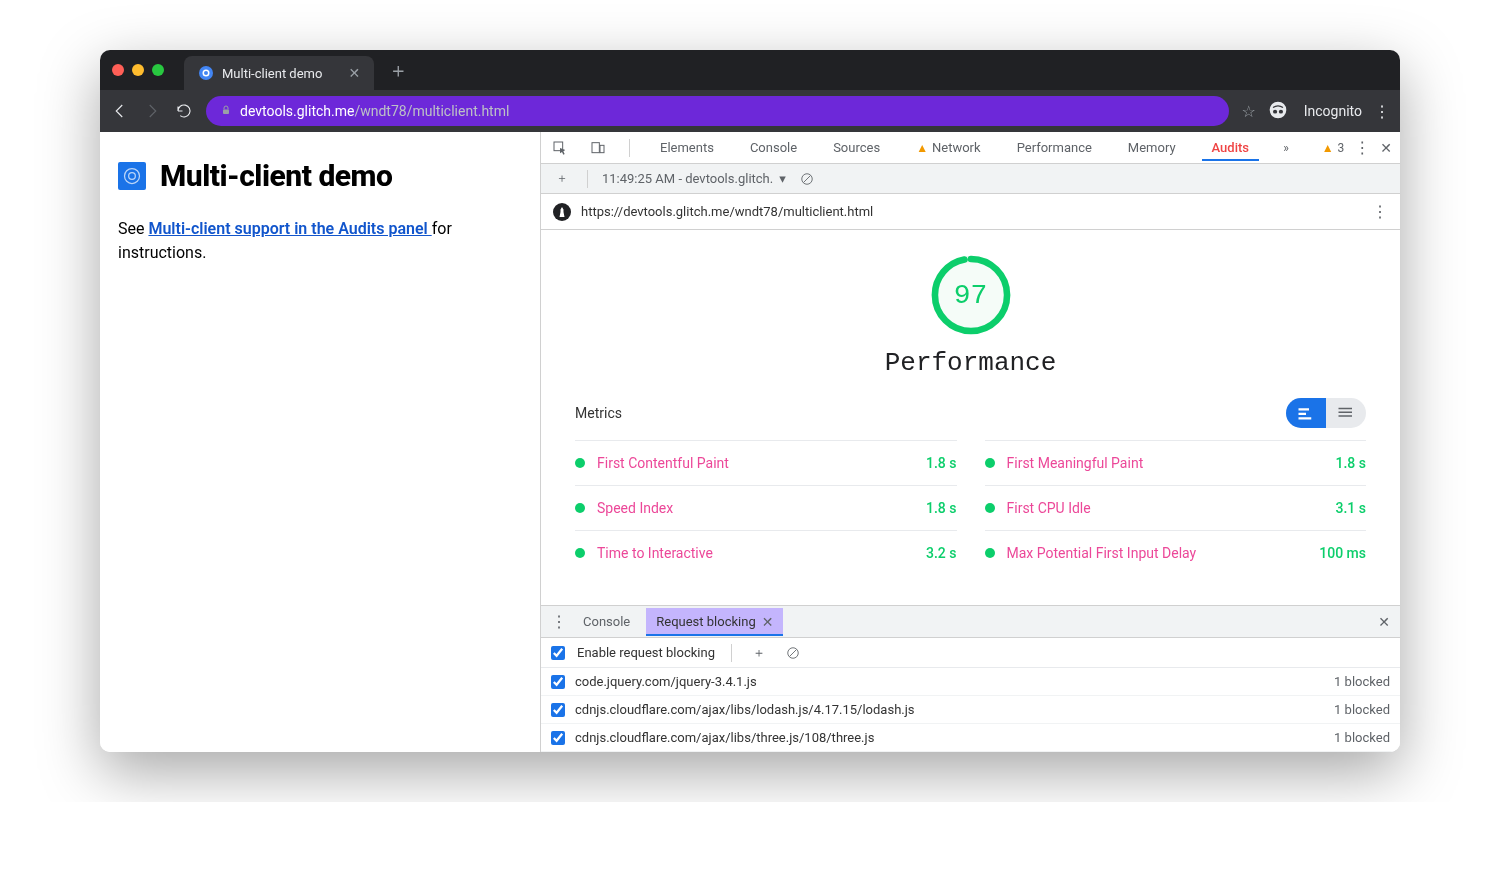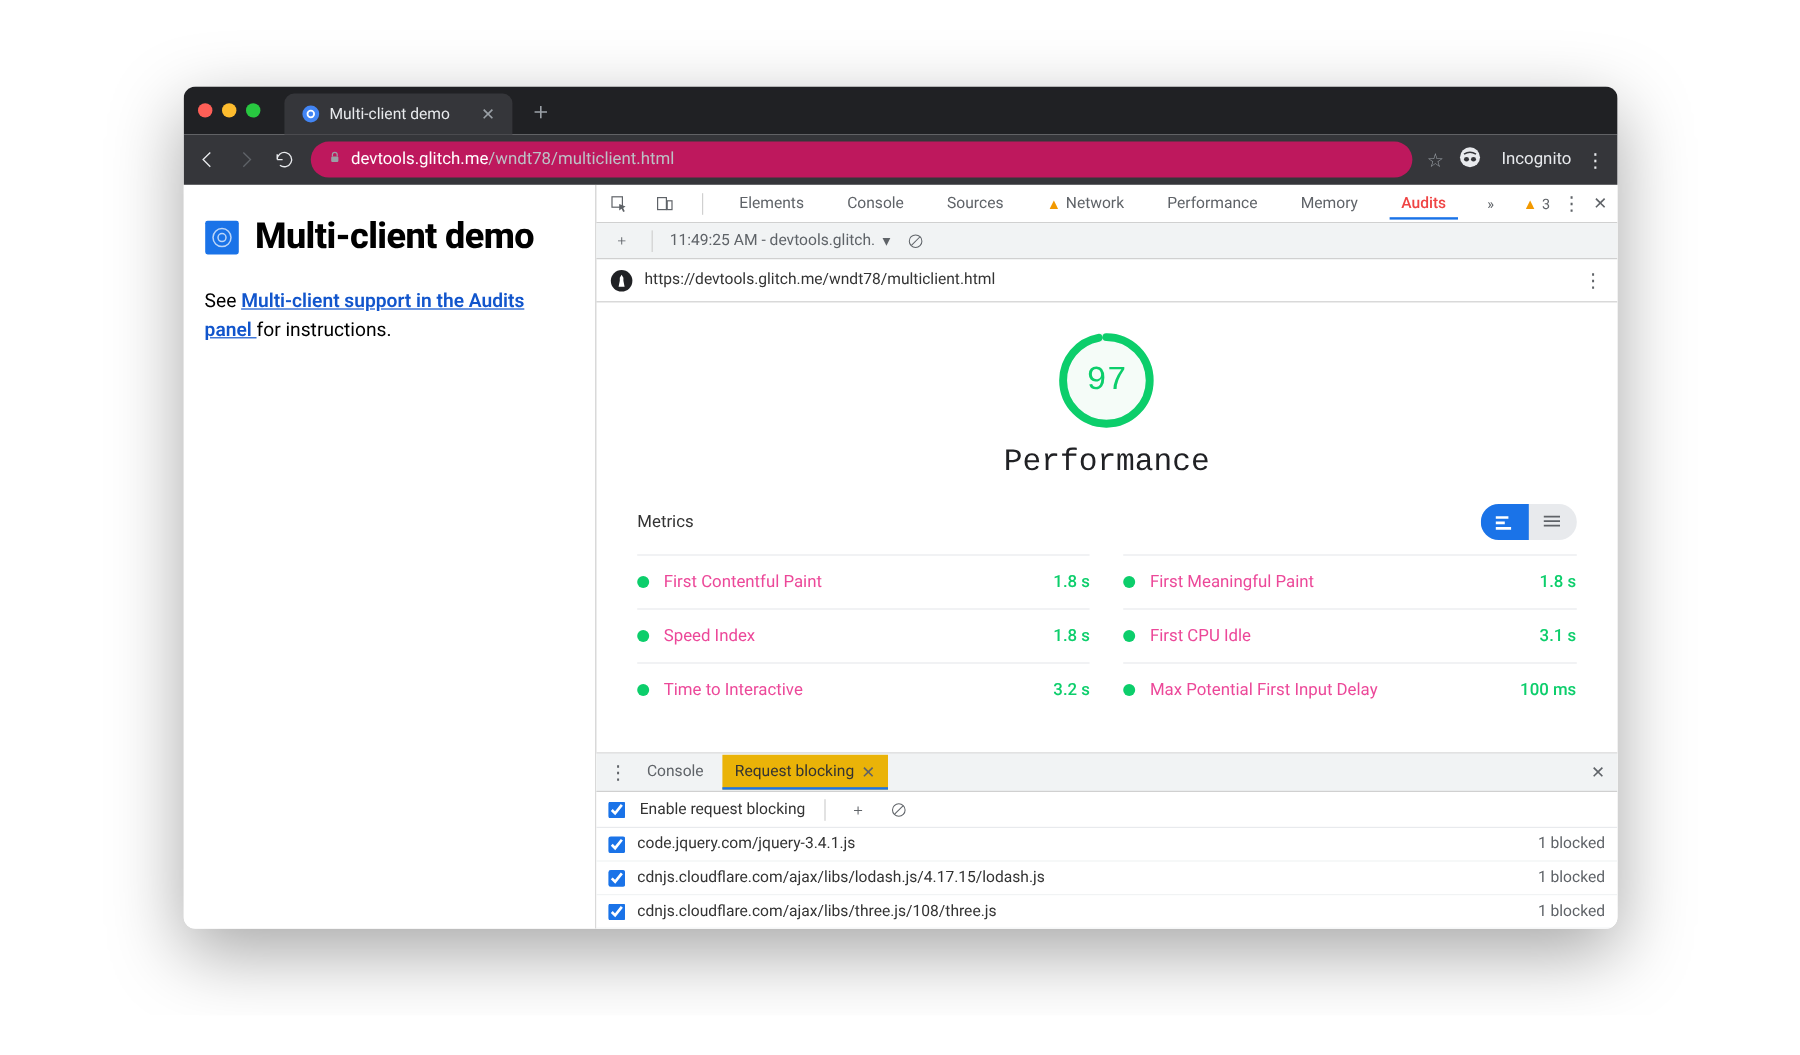--- a/index.html
+++ b/index.html
@@ -1,28 +1,28 @@
 <!DOCTYPE html>
 <html><head>
 <meta charset="utf-8">
 <style>
   * { box-sizing: border-box; margin: 0; padding: 0; }
   body { font-family: -apple-system, BlinkMacSystemFont, "Segoe UI", Roboto, sans-serif; background: #fff; }
-  .window { width: 1195px; height: 702px; margin: 72px auto; border-radius: 10px; overflow: hidden; box-shadow: 0 20px 60px rgba(0,0,0,0.35); background: #fff; display: flex; flex-direction: column; }
+  .window { width: 1300px; height: 702px; margin: 50px auto; border-radius: 10px; overflow: hidden; box-shadow: 0 20px 60px rgba(0,0,0,0.35); background: #fff; display: flex; flex-direction: column; }
   .titlebar { background: #202124; height: 40px; display: flex; align-items: center; padding: 0 12px; }
   .traffic { display: flex; gap: 8px; margin-right: 20px; }
   .dot { width: 12px; height: 12px; border-radius: 50%; }
   .dot.red { background: #ff5f57; } .dot.yellow { background: #febc2e; } .dot.green { background: #28c840; }
   .tab { display: flex; align-items: center; gap: 8px; background: #35363a; color: #e8eaed; height: 34px; padding: 0 14px; border-radius: 8px 8px 0 0; font-size: 13px; align-self: flex-end; }
   .tab-favicon { width: 16px; height: 16px; display:inline-block; }
   .tab-close { margin-left: 18px; font-size: 14px; color: #9aa0a6; cursor:pointer; }
   .newtab { color: #9aa0a6; font-size: 20px; margin-left: 14px; cursor:pointer; }
   .toolbar { background: #35363a; height: 42px; display: flex; align-items: center; padding: 0 10px; gap: 12px; color: #9aa0a6; }
   .tb-icon { width: 20px; cursor:pointer; display:flex; align-items:center; justify-content:center; }
-  .addr { flex: 1; display: flex; align-items: center; gap: 8px; background: #be185d; height: 30px; border-radius: 15px; padding: 0 14px; color: #bdc1c6; font-size: 14px;}
+  .addr { flex: 1; display: flex; align-items: center; gap: 8px; background: #6d28d9; height: 30px; border-radius: 15px; padding: 0 14px; color: #bdc1c6; font-size: 14px;}
   .addr .domain { color: #fff; }
   .incog { display:flex; align-items:center; gap:16px; color:#e8eaed; font-size:14px; }
   .content-area { flex:1; display:flex; overflow:hidden; }
   .page { width: 440px; padding: 26px 18px; background:#fff; }
   .page-header { display:flex; align-items:center; gap:14px; margin-bottom:24px; }
   .page-logo { width:28px; height:28px; background:#1a73e8; display:flex; align-items:center; justify-content:center; border-radius:2px;}
   .page-title { font-size: 30px; font-weight: 800; letter-spacing:-0.5px;}
   .page-body { font-size: 16px; line-height:1.5; }
   .page-body a { color: #1155cc; text-decoration: underline; font-weight:600;}
   .devtools { flex:1; display:flex; flex-direction:column; border-left:1px solid #d0d0d0; background:#fff; font-size:12px; color:#333;}
@@ -50,21 +50,21 @@
   .vt-btn { width:40px; height:30px; display:flex; align-items:center; justify-content:center; cursor:pointer;}
   .vt-btn.active { background:#1a73e8; color:#fff;}
   .metrics-grid { display:grid; grid-template-columns: 1fr 1fr; column-gap:28px; }
   .metric { display:flex; align-items:center; padding:14px 0; border-top:1px solid #e8eaed; gap:12px; font-size:14px;}
   .metric-dot { width:10px; height:10px; border-radius:50%; background:#0cce6b;}
   .metric-label { flex:1; color:#ec4899;}
   .metric-val { color:#0cce6b; font-weight:500;}
   .drawer { border-top:1px solid #d0d0d0; background:#fff; display:flex; flex-direction:column;}
   .drawer-tabs { height:32px; background:#f1f3f4; border-bottom:1px solid #d0d0d0; display:flex; align-items:center; padding:0 10px; gap:6px;}
   .drawer-tab { padding:6px 10px; color:#5f6368; cursor:pointer; font-size:13px; display:flex; align-items:center; gap:6px;}
-  .drawer-tab.active { border-bottom:2px solid #1a73e8; color:#333; background:#eab308; padding-bottom:4px;}
+  .drawer-tab.active { border-bottom:2px solid #1a73e8; color:#333; background:#c4b5fd; padding-bottom:4px;}
   .drawer-tabs .right { margin-left:auto; }
   .drawer-toolbar { height:30px; border-bottom:1px solid #e8eaed; display:flex; align-items:center; padding:0 10px; gap:12px; font-size:13px;}
   .chk { width:14px; height:14px; accent-color:#1a73e8;}
   .block-row { display:flex; align-items:center; padding:6px 10px; gap:10px; font-size:13px; border-bottom:1px solid #f1f3f4;}
   .block-row .count { margin-left:auto; color:#5f6368;}
   .kebab { font-size:16px; color:#5f6368; cursor:pointer;}
   .x-icon { font-size:14px; color:#5f6368; cursor:pointer;}
   .star { color:#9aa0a6; font-size:16px; cursor:pointer;}
   .svg-stroke { stroke:#5f6368; stroke-width:1.5; fill:none; }
 </style>

